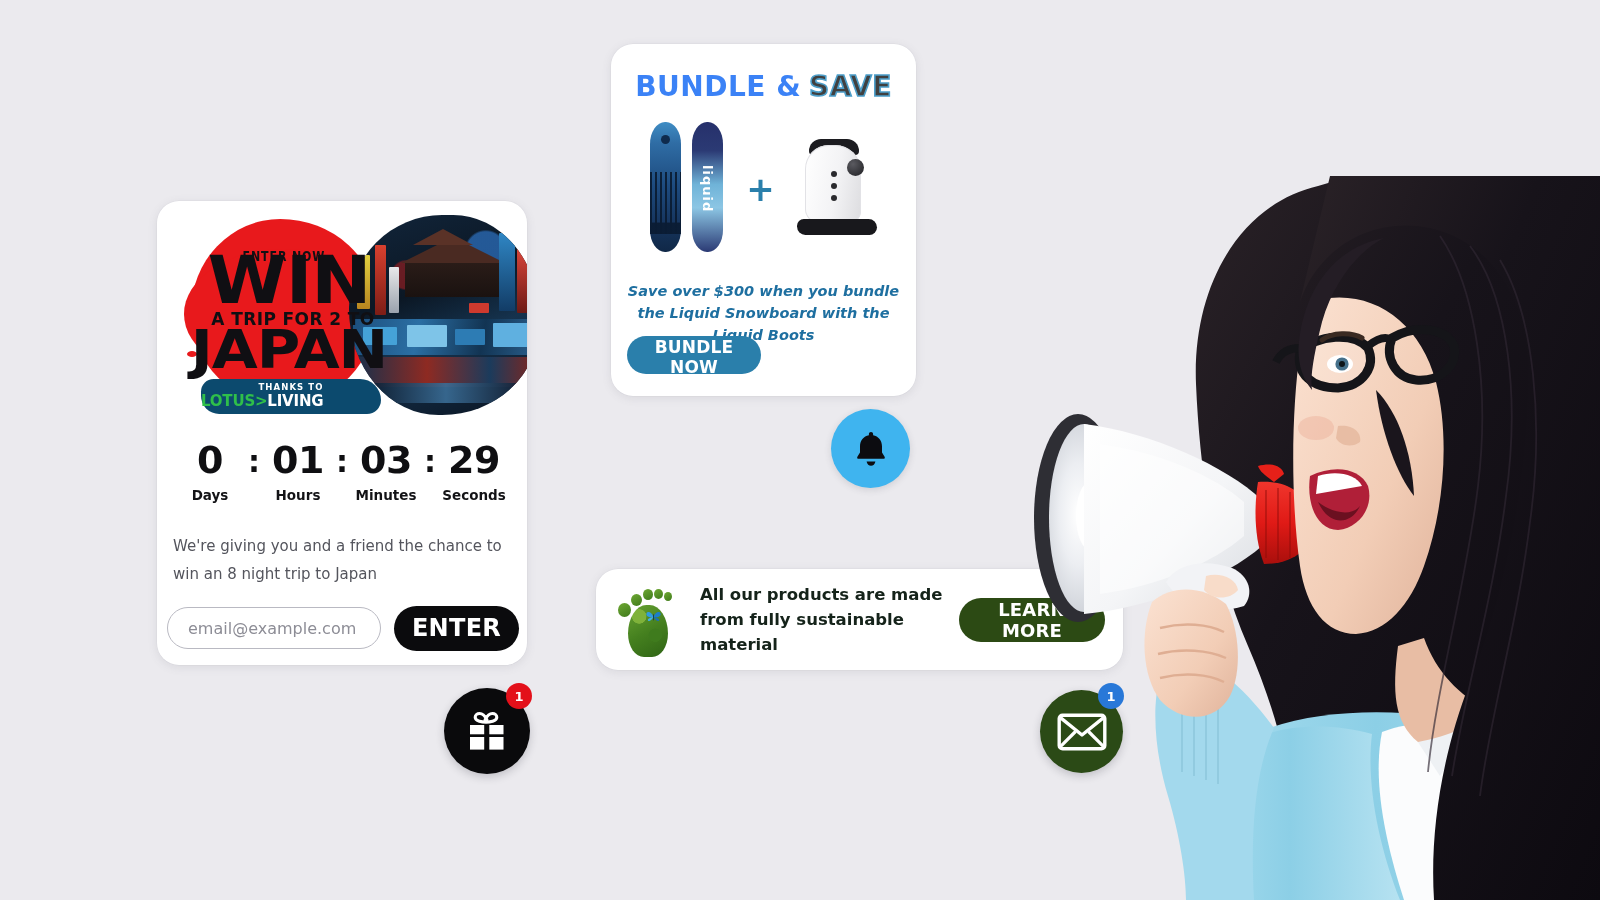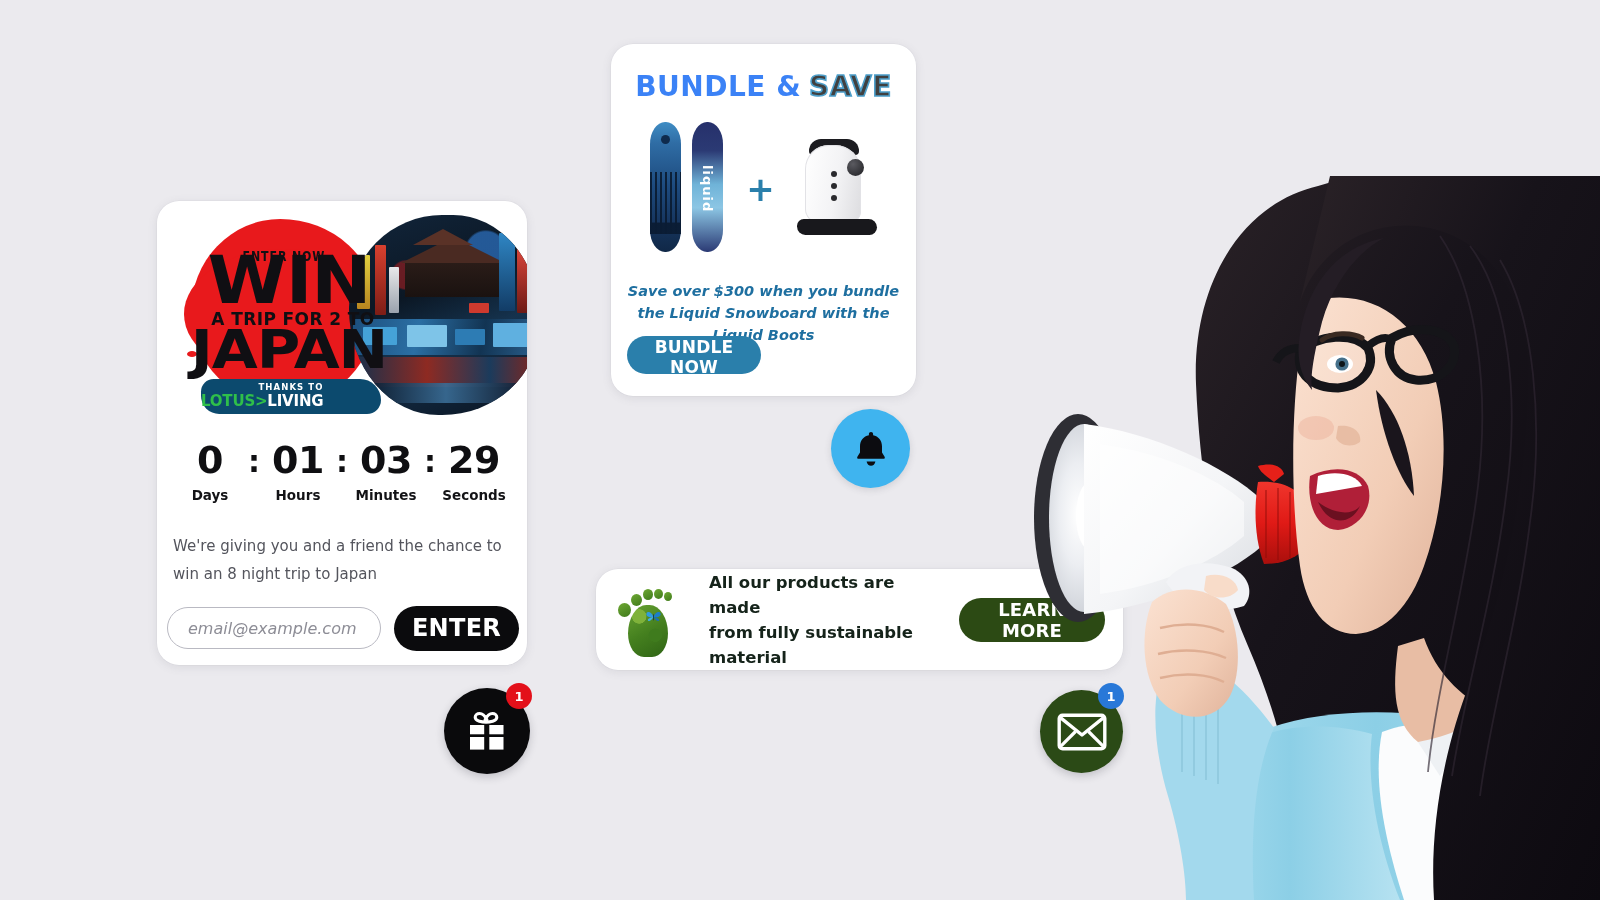--- a/index.html
+++ b/index.html
@@ -243,21 +243,20 @@
     height: 42px;
     box-sizing: border-box;
     border: 1px solid #b9b9c2;
     border-radius: 23px;
     background: #fff;
     padding: 0 20px;
     font-family: "DejaVu Sans", sans-serif;
     font-size: 16px;
     color: #3a3a40;
     outline: none;
-    font-style: italic;
   }
   #email-input::placeholder { color: #8d8d96; }
   #enter-button {
     width: 128px;
     height: 45px;
     border: none;
     border-radius: 23px;
     background: #0b0b0d;
     color: #ffffff;
     font-family: "DejaVu Sans", sans-serif;
@@ -418,21 +417,21 @@
   }
 
   
   #sustainable-card {
     left: 596px; top: 569px;
     width: 527px; height: 101px;
     display: flex;
     align-items: center;
     padding: 9px 18px;
     box-sizing: border-box;
-    gap: 17px;
+    gap: 8px;
   }
   #footprint-icon {
     position: relative;
     width: 66px; height: 74px;
     flex: 0 0 66px;
   }
   #footprint-icon .pad {
     position: absolute;
     left: 14px; top: 22px;
     width: 40px; height: 52px;

